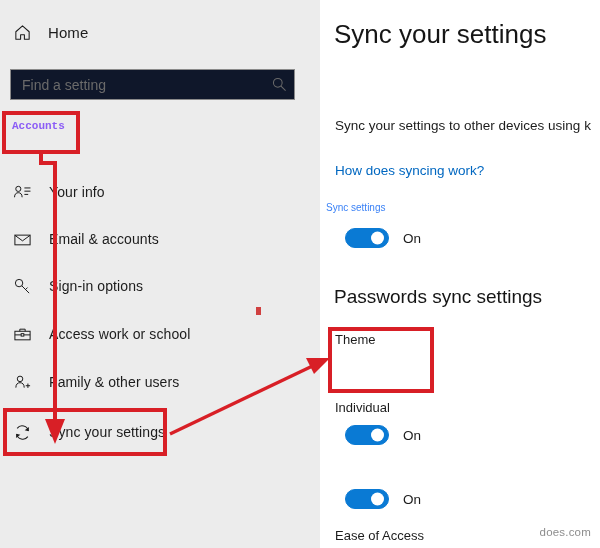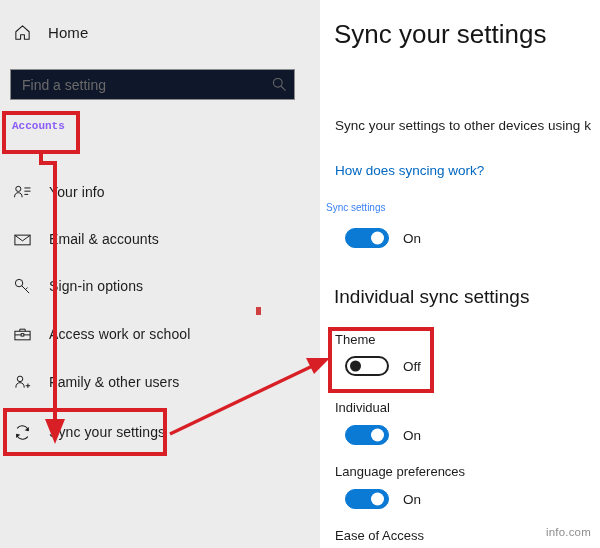--- a/index.html
+++ b/index.html
@@ -327,49 +327,42 @@
 
     <div id="sync-settings-label">Sync settings</div>
 
     <div class="toggle-row" style="top:228px">
       <span class="toggle on">
         <span class="knob"></span>
       </span>
       <span class="toggle-state">On</span>
     </div>
 
-    <div id="individual-heading">Individual sync settings</div>
+    <div id="individual-heading">Passwords sync settings</div>
 
     <div class="setting-label" style="top:332px">Theme</div>
-    <div class="toggle-row" style="top:356px">
-      <span class="toggle off">
-        <span class="knob"></span>
-      </span>
-      <span class="toggle-state">Off</span>
-    </div>
 
     <div class="setting-label" style="top:400px">Individual</div>
     <div class="toggle-row" style="top:425px">
       <span class="toggle on">
         <span class="knob"></span>
       </span>
       <span class="toggle-state">On</span>
     </div>
 
-    <div class="setting-label" style="top:464px">Language preferences</div>
     <div class="toggle-row" style="top:489px">
       <span class="toggle on">
         <span class="knob"></span>
       </span>
       <span class="toggle-state">On</span>
     </div>
 
     <div class="setting-label" style="top:528px">Ease of Access</div>
 
-    <div id="watermark">info.com</div>
+    <div id="watermark">does.com</div>
   </div>
 
   <div id="annotations">
 
     <div class="hl-box" style="left:2px;  top:111px; width:78px;  height:43px;"></div>
     <div class="hl-box" style="left:3px;  top:408px; width:164px; height:48px;"></div>
     <div class="hl-box" style="left:328px;top:327px; width:106px; height:66px;"></div>
 
     <svg width="600" height="548" style="position:absolute;left:0;top:0;">
 

